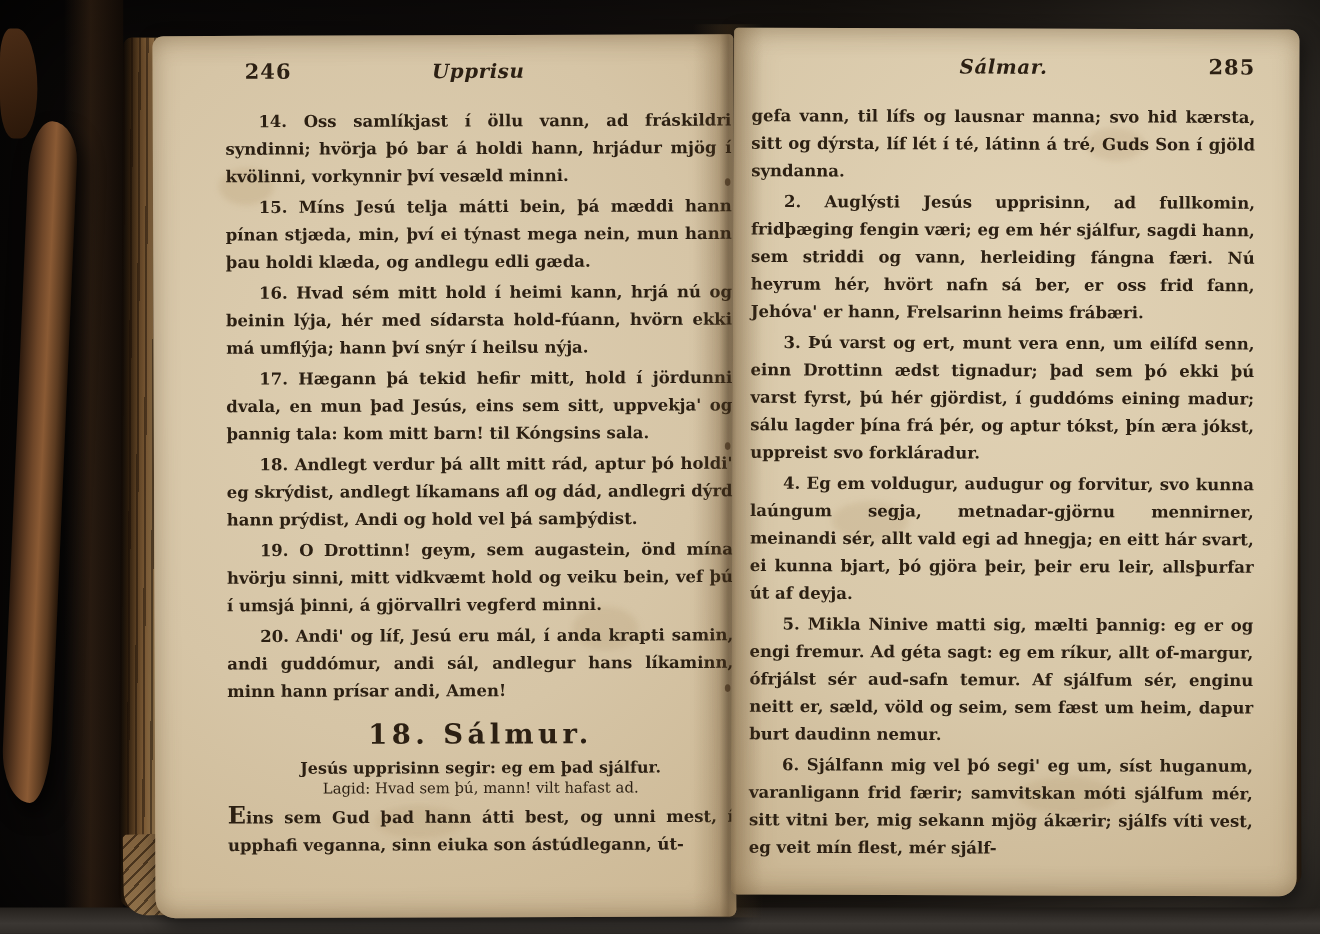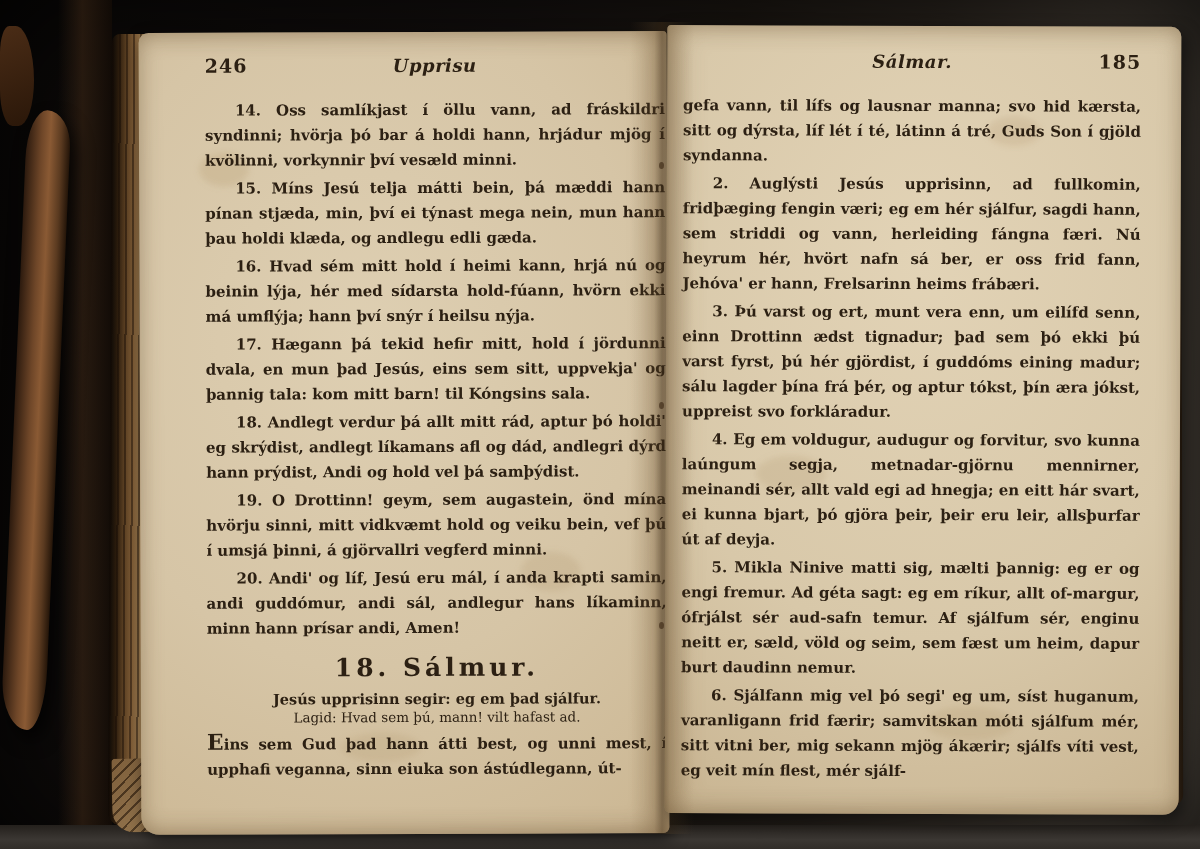--- a/index.html
+++ b/index.html
@@ -51,21 +51,21 @@
     box-shadow:inset 0 0 22px rgba(95,70,40,.38),inset 14px 0 26px rgba(120,92,55,.25),4px 6px 16px rgba(0,0,0,.5);}
   .gutter{position:absolute;left:512px;top:0;width:64px;height:812px;z-index:4;pointer-events:none;
     background:linear-gradient(90deg,rgba(0,0,0,0) 0%,rgba(108,82,48,.22) 38%,rgba(72,52,28,.42) 50%,rgba(108,82,48,.2) 62%,rgba(0,0,0,0) 100%);}
   .stitch{position:absolute;width:5px;height:7px;border-radius:50%;background:rgba(62,42,22,.65);left:29px;}
   .stain{position:absolute;border-radius:50%;filter:blur(3px);pointer-events:none;}
   
   .textcol{position:absolute;font-weight:bold;}
   .page-left .textcol{left:66px;top:22px;width:460px;}
   .page-right .textcol{left:16px;top:24px;width:458px;}
   .hdr{display:flex;align-items:baseline;font-size:19px;margin-bottom:22px;}
-  .hdr .num{width:78px;letter-spacing:1px;}
+  .hdr .num{width:78px;letter-spacing:1px;text-align:center;}
   .hdr .num.right{text-align:right;}
   .hdr .run{flex:1;text-align:center;font-style:italic;font-size:18px;letter-spacing:.5px;}
   .verse{font-size:15px;line-height:25px;text-align:justify;text-indent:30px;margin:0 0 3px;}
   .noindent{text-indent:0;}
   .hymn-head{font-size:25px;text-align:center;letter-spacing:4px;margin:12px 0 8px;}
   .hymn-sub{font-size:14.5px;text-align:center;margin:0 0 2px;}
   .hymn-tune{font-size:13.5px;text-align:center;font-weight:normal;margin:0 0 4px;}
   .opening::first-letter{font-size:1.45em;}
 </style>
 </head>
@@ -109,21 +109,21 @@
     </div>
 
     <div class="page page-right">
       <div class="stain" style="left:320px;top:90px;width:54px;height:30px;background:rgba(150,112,60,.13);"></div>
       <div class="stain" style="left:90px;top:430px;width:70px;height:36px;background:rgba(140,105,55,.12);"></div>
       <div class="stain" style="left:260px;top:680px;width:90px;height:34px;background:rgba(150,115,65,.12);"></div>
       <div class="textcol">
         <div class="hdr">
           <span class="num"></span>
           <span class="run">Sálmar.</span>
-          <span class="num right">185</span>
+          <span class="num right">285</span>
         </div>
         <p class="verse noindent">gefa vann, til lífs og lausnar manna; svo hid kærsta, sitt og dýrsta, líf lét í té, látinn á tré, Guds Son í gjöld syndanna.</p>
         <p class="verse">2. Auglýsti Jesús upprisinn, ad fullkomin, fridþæging fengin væri; eg em hér sjálfur, sagdi hann, sem striddi og vann, herleiding fángna færi. Nú heyrum hér, hvört nafn sá ber, er oss frid fann, Jehóva' er hann, Frelsarinn heims frábæri.</p>
         <p class="verse">3. Þú varst og ert, munt vera enn, um eilífd senn, einn Drottinn ædst tignadur; þad sem þó ekki þú varst fyrst, þú hér gjördist, í guddóms eining madur; sálu lagder þína frá þér, og aptur tókst, þín æra jókst, uppreist svo forkláradur.</p>
         <p class="verse">4. Eg em voldugur, audugur og forvitur, svo kunna laúngum segja, metnadar-gjörnu mennirner, meinandi sér, allt vald egi ad hnegja; en eitt hár svart, ei kunna bjart, þó gjöra þeir, þeir eru leir, allsþurfar út af deyja.</p>
         <p class="verse">5. Mikla Ninive matti sig, mælti þannig: eg er og engi fremur. Ad géta sagt: eg em ríkur, allt of-margur, ófrjálst sér aud-safn temur. Af sjálfum sér, enginu neitt er, sæld, völd og seim, sem fæst um heim, dapur burt daudinn nemur.</p>
         <p class="verse">6. Sjálfann mig vel þó segi' eg um, síst huganum, varanligann frid færir; samvitskan móti sjálfum mér, sitt vitni ber, mig sekann mjög ákærir; sjálfs víti vest, eg veit mín flest, mér sjálf-</p>
       </div>
     </div>
 

